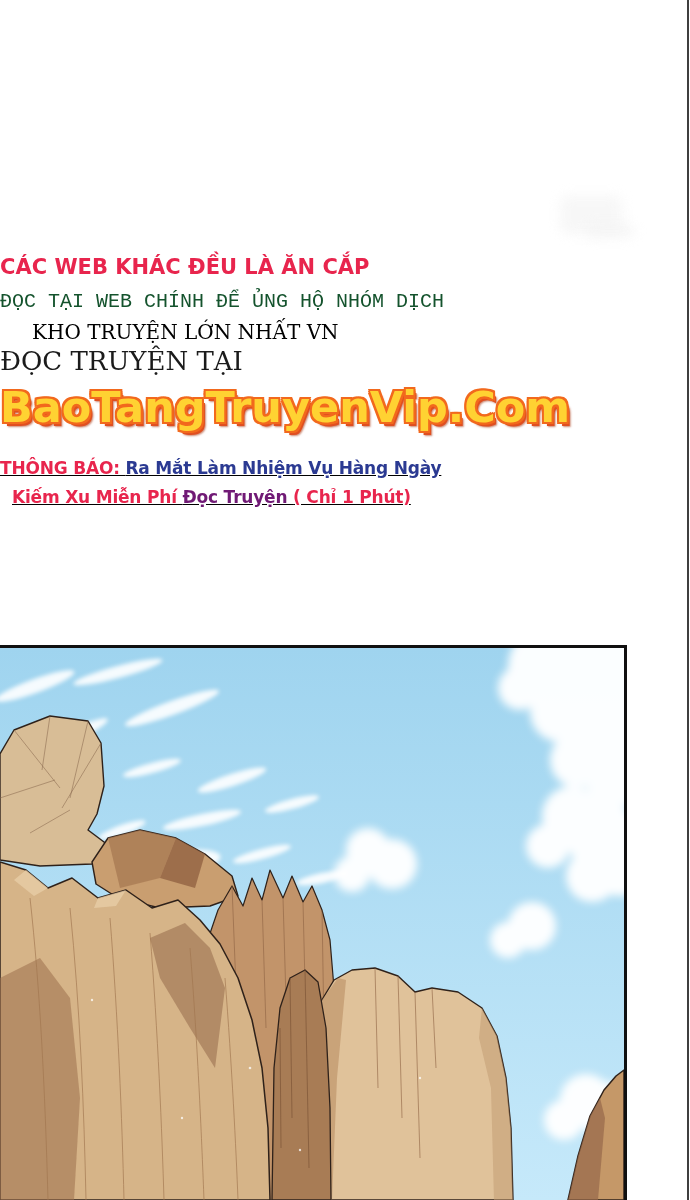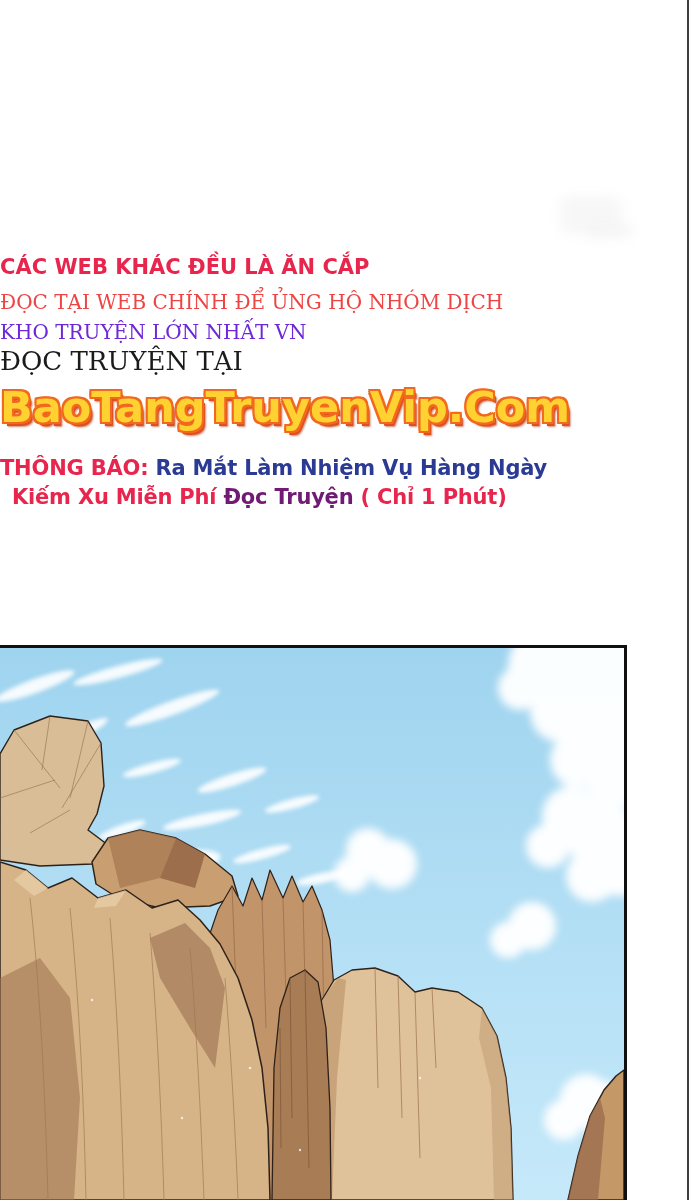--- a/index.html
+++ b/index.html
@@ -43,21 +43,21 @@
     color: #ffd232;
     text-shadow:
       -2px -2px 0 #f2691d, 2px -2px 0 #f2691d,
       -2px  2px 0 #f2691d, 2px  2px 0 #f2691d,
       -2px  0   0 #f2691d, 2px  0   0 #f2691d,
        0   -2px 0 #f2691d, 0    2px 0 #f2691d,
        3px  4px 0 #e04f20, 4px  5px 2px rgba(170,60,25,.6);
   }
 
   .notice {
-    font-weight: 700; font-size: 21px; line-height: 27px; letter-spacing: -0.2px;
+    font-weight: 700; font-size: 17px; line-height: 27px; letter-spacing: -0.2px; text-decoration: underline;
   }
   .nA { top: 455px; }
   .nB { top: 484px; }
   .red  { color: #e8254d; }
   .blue { color: #2b3a92; }
 
   .comic-panel {
     position: absolute; left: 0; top: 645px;
     width: 627px; height: 555px;
     box-sizing: border-box;
@@ -71,23 +71,23 @@
 </head>
 <body>
 
 <div class="page">
 
   <div class="smudge a"></div>
   <div class="smudge b"></div>
 
   <div class="wm warning-line" style="color: rgb(232, 37, 77);">CÁC WEB KHÁC ĐỀU LÀ ĂN CẮP</div>
 
-  <div class="wm serif-line l2" style="color: #ef4444;">ĐỌC TẠI WEB CHÍNH ĐỂ ỦNG HỘ NHÓM DỊCH</div>
-
-  <div class="wm serif-line l3" style="color: #6d28d9;">KHO TRUYỆN LỚN NHẤT VN</div>
+  <div class="wm serif-line l2" style="color: #14532d; font-family: Liberation Mono, monospace;">ĐỌC TẠI WEB CHÍNH ĐỂ ỦNG HỘ NHÓM DỊCH</div>
+
+  <div class="wm serif-line l3" style="color: #000000; padding-left: 32px;">KHO TRUYỆN LỚN NHẤT VN</div>
 
   <div class="wm site-logo">BaoTangTruyenVip.Com</div>
 
   <div class="wm serif-line l4" style="color: rgb(27, 27, 27);">ĐỌC TRUYỆN TẠI</div>
 
   <div class="wm notice nA">
     <span class="red" style="color: rgb(232, 37, 77);">THÔNG BÁO: </span><span class="blue" style="color: rgb(43, 58, 146);">Ra Mắt Làm Nhiệm Vụ Hàng Ngày</span>
   </div>
 
   <div class="wm notice nB">

